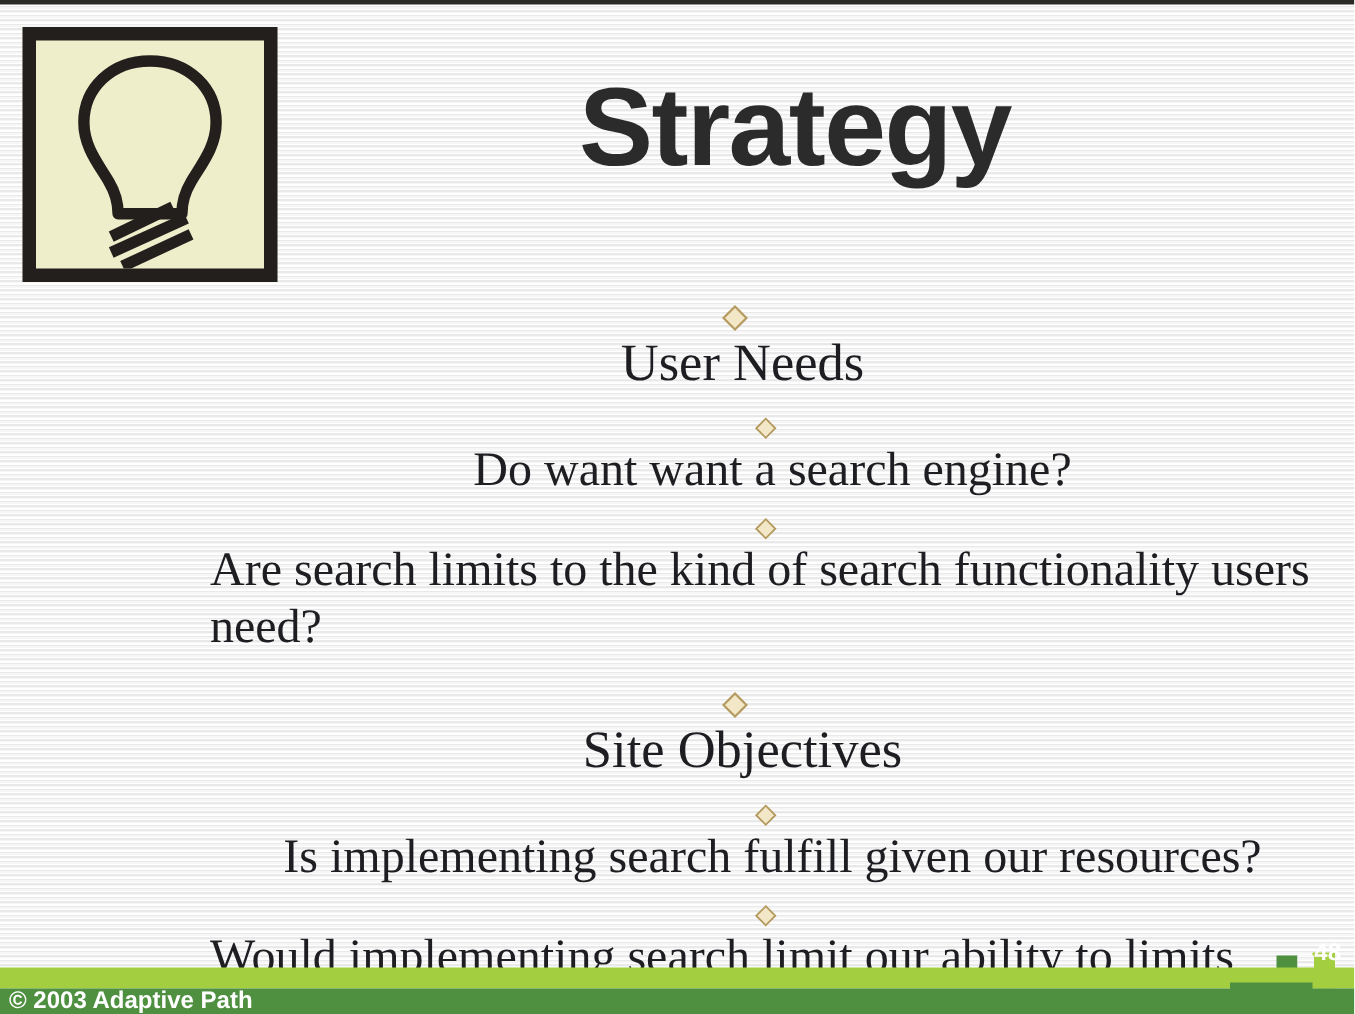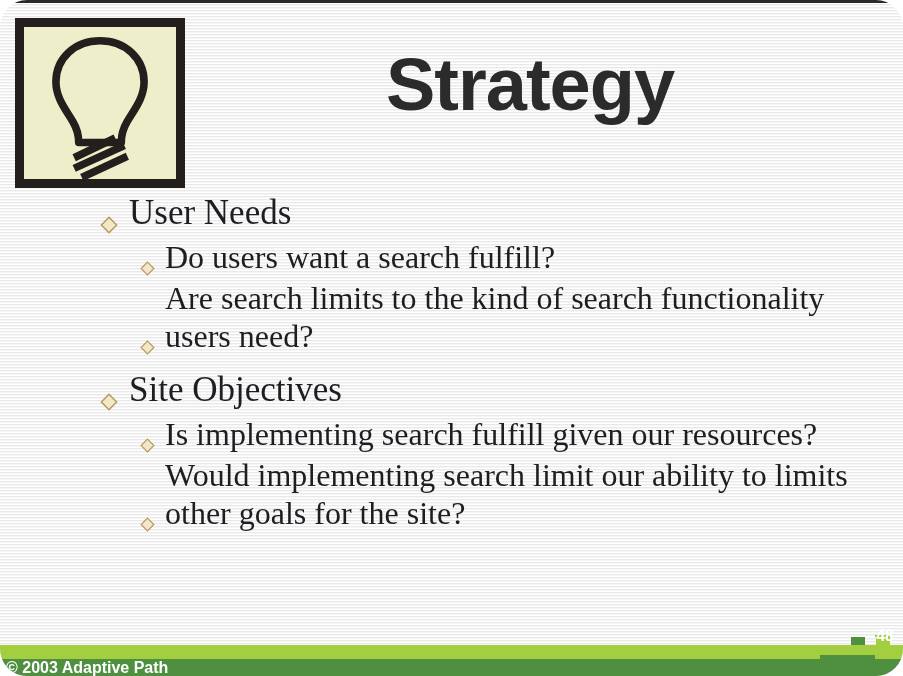--- a/index.html
+++ b/index.html
@@ -20,21 +20,20 @@
     background-color: #ffffff;
     background-image: repeating-linear-gradient(
       to bottom,
       #ffffff 0px,
       #ffffff 1px,
       #e9e9e9 1px,
       #e9e9e9 2px,
       #f6f6f6 2px,
       #f6f6f6 3px
     );
-    border-radius: 27px;
   }
 
   
   #top-rule {
     position: absolute;
     left: 0;
     top: 0;
     width: 903px;
     height: 3px;
     background: #2a2a26;
@@ -76,22 +75,23 @@
   
   #body {
     position: absolute;
     left: 100px;
     top: 192px;
     width: 790px;
   }
 
   .bullet {
     display: flex;
-    align-items: flex-end;
+    align-items: center;
     color: #1d1d22;
+    flex-direction: column;
   }
 
   .bullet .marker {
     flex: 0 0 auto;
     display: block;
   }
 
   .bullet .btext {
     flex: 1 1 auto;
   }
@@ -255,21 +255,21 @@
       </span>
       <span class="btext">User Needs</span>
     </div>
 
     <div class="bullet lvl2">
       <span class="marker">
         <svg class="diamond" viewBox="0 0 20 20" xmlns="http://www.w3.org/2000/svg" aria-hidden="true">
           <polygon points="10,1.5 18.5,10 10,18.5 1.5,10" fill="#f2e8c8" stroke="#b59a60" stroke-width="1.6"></polygon>
         </svg>
       </span>
-      <span class="btext">Do users want a search fulfill?</span>
+      <span class="btext">Do want want a search engine?</span>
     </div>
 
     <div class="bullet lvl2">
       <span class="marker">
         <svg class="diamond" viewBox="0 0 20 20" xmlns="http://www.w3.org/2000/svg" aria-hidden="true">
           <polygon points="10,1.5 18.5,10 10,18.5 1.5,10" fill="#f2e8c8" stroke="#b59a60" stroke-width="1.6"></polygon>
         </svg>
       </span>
       <span class="btext">Are search limits to the kind of search functionality users need?</span>
     </div>

